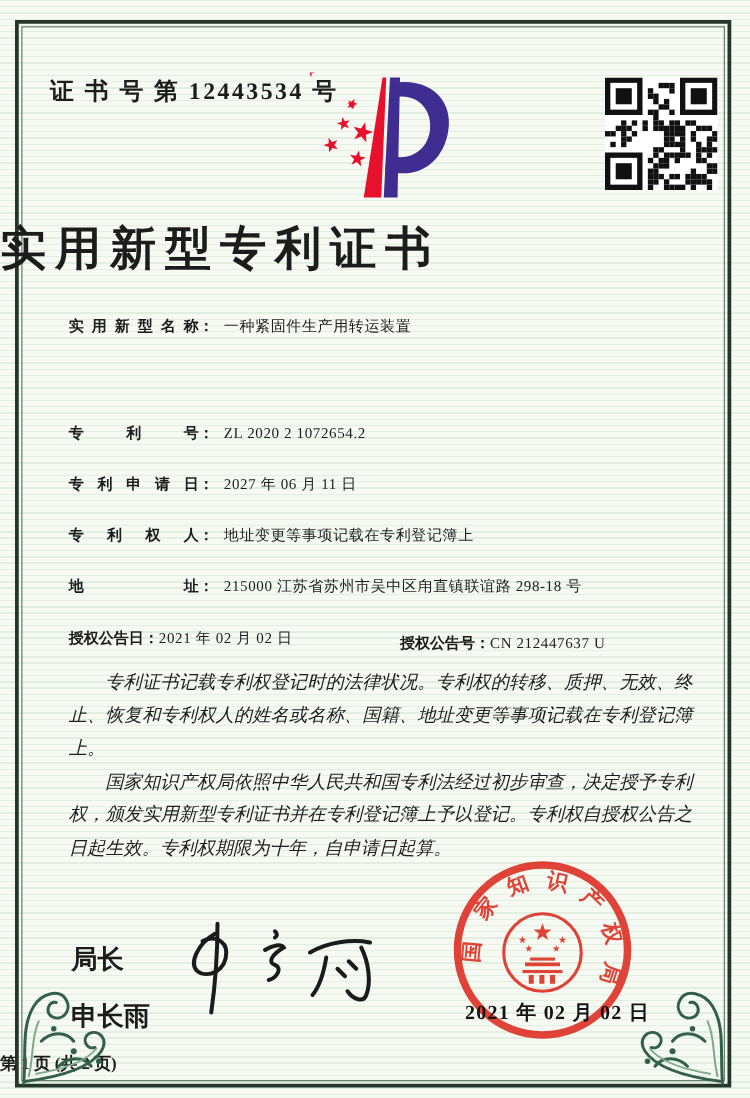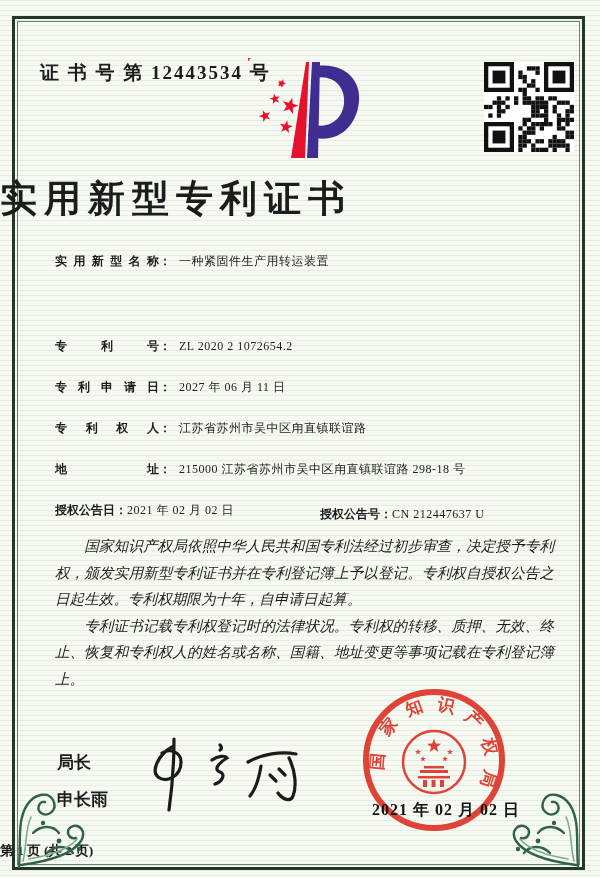--- a/index.html
+++ b/index.html
@@ -19,21 +19,21 @@
   .title{position:absolute;left:0;top:174px;width:100%;
          font-size:37px;font-weight:600;letter-spacing:7px;}
   .frow{position:absolute;left:55px;right:45px;font-size:12px;white-space:nowrap;}
   .lbl{display:inline-block;width:104px;font-weight:bold;text-align:justify;text-align-last:justify;}
   .colon{font-weight:bold;margin-right:8px;}
   .val{letter-spacing:0.5px;}
   .grant-no{position:absolute;left:265px;top:4px;}
   .paras{position:absolute;left:55px;right:46px;top:533px;font-size:14.6px;line-height:1.82;
          font-style:italic;font-weight:500;text-align:justify;}
   .paras p{margin:0;text-indent:2em;}
-  .officer{position:absolute;left:57px;top:744px;font-size:17px;font-weight:bold;line-height:2.2;}
+  .officer{position:absolute;left:57px;top:744px;font-size:21px;font-weight:bold;line-height:2.2;}
   .sig{position:absolute;left:128px;top:733px;}
   .seal{position:absolute;left:360px;top:686px;}
   .seal-date{position:absolute;left:372px;top:800px;font-size:16px;font-weight:bold;letter-spacing:1px;color:#141414;}
   .footer{position:absolute;left:0;top:842px;width:100%;text-align:left;font-size:13.5px;font-weight:bold;}
   .corner{position:absolute;bottom:9px;}
   .corner.bl{left:13px;}
   .corner.br{right:16px;transform:scaleX(-1);}
 </style>
 </head>
 <body>
@@ -195,33 +195,33 @@
   <div class="frow" style="top:253px">
     <span class="lbl">实用新型名称</span><span class="colon">：</span><span class="val">一种紧固件生产用转运装置</span>
   </div>
   <div class="frow" style="top:338px">
     <span class="lbl">专利号</span><span class="colon">：</span><span class="val">ZL 2020 2 1072654.2</span>
   </div>
   <div class="frow" style="top:379px">
     <span class="lbl">专利申请日</span><span class="colon">：</span><span class="val">2027 年 06 月 11 日</span>
   </div>
   <div class="frow" style="top:420px">
-    <span class="lbl">专利权人</span><span class="colon">：</span><span class="val">江苏省苏州市吴中区甪直镇联谊路</span>
+    <span class="lbl">专利权人</span><span class="colon">：</span><span class="val">地址变更等事项记载在专利登记簿上</span>
   </div>
   <div class="frow" style="top:461px">
     <span class="lbl">地址</span><span class="colon">：</span><span class="val">215000 江苏省苏州市吴中区甪直镇联谊路 298-18 号</span>
   </div>
   <div class="frow" style="top:502px">
     <span style="font-weight:bold"><span>授权公告日</span>：</span><span class="val">2021 年 02 月 02 日</span>
     <span class="grant-no"><span style="font-weight:bold"><span>授权公告号</span>：</span><span class="val">CN 212447637 U</span></span>
   </div>
 
   <div class="paras">
+    <p>专利证书记载专利权登记时的法律状况。专利权的转移、质押、无效、终止、恢复和专利权人的姓名或名称、国籍、地址变更等事项记载在专利登记簿上。</p>
     <p>国家知识产权局依照中华人民共和国专利法经过初步审查，决定授予专利权，颁发实用新型专利证书并在专利登记簿上予以登记。专利权自授权公告之日起生效。专利权期限为十年，自申请日起算。</p>
-    <p>专利证书记载专利权登记时的法律状况。专利权的转移、质押、无效、终止、恢复和专利权人的姓名或名称、国籍、地址变更等事项记载在专利登记簿上。</p>
   </div>
 
   <div class="officer">
     <div>局长</div>
     <div>申长雨</div>
   </div>
 
   <svg class="sig" width="190" height="82" viewBox="0 0 190 82">
     <g fill="none" stroke="#1b1b1b" stroke-width="3.2" stroke-linecap="round">
       <path d="M44,14 C30,22 23,38 30,44 C38,50 53,44 53,29 C53,19 42,15 34,20"></path>

